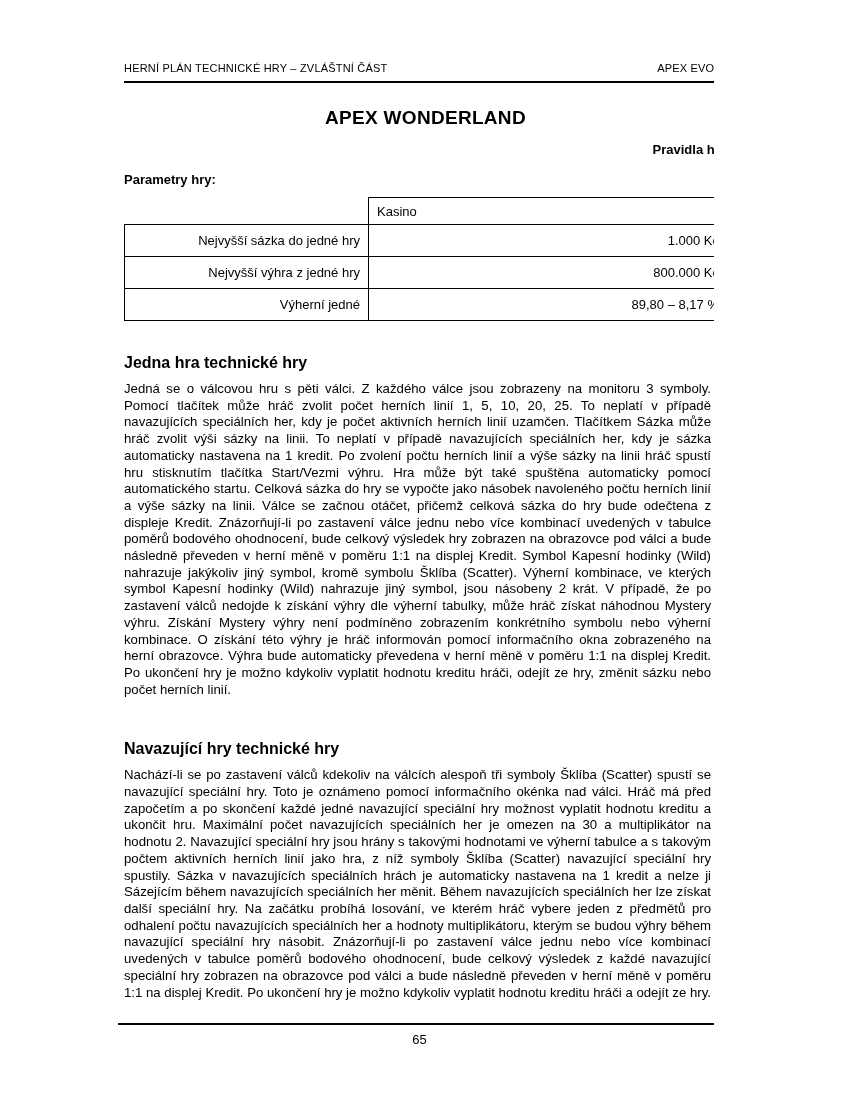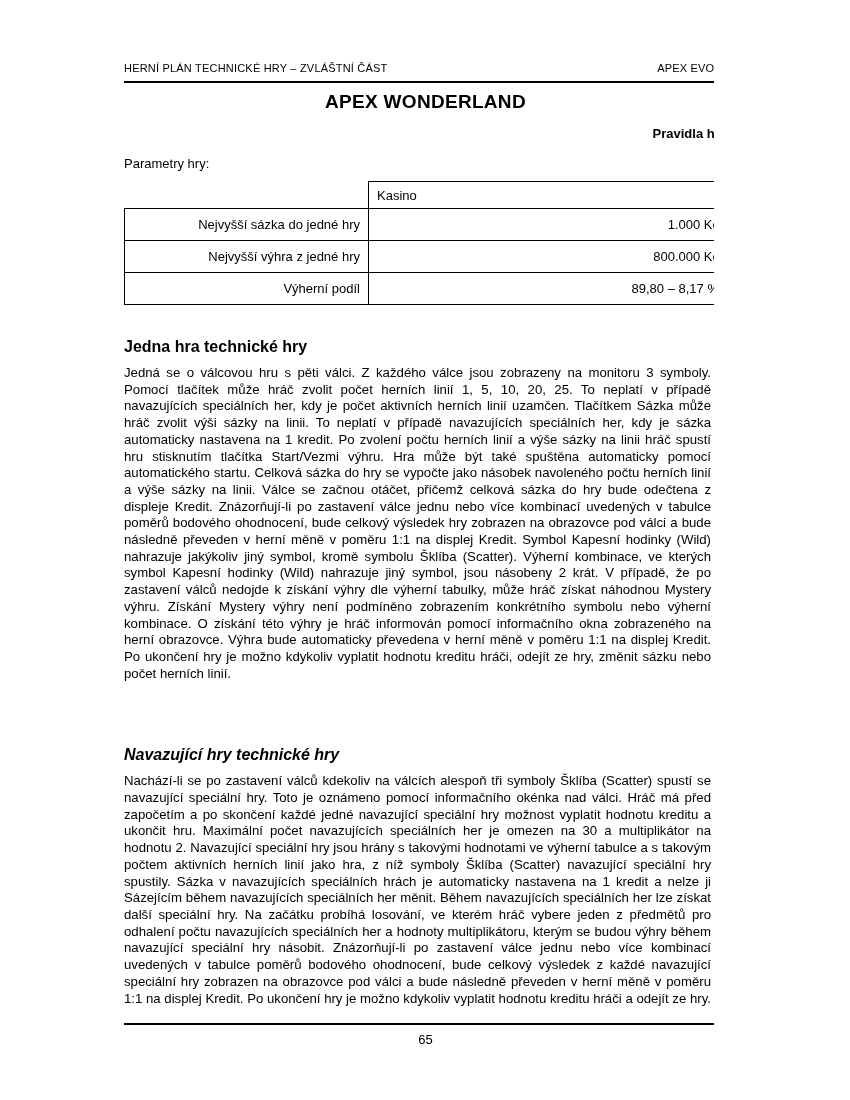--- a/index.html
+++ b/index.html
@@ -31,36 +31,36 @@
     border-bottom: 2px solid #000;
     padding-bottom: 7px;
     display: flex;
     justify-content: space-between;
     align-items: flex-end;
     font-size: 11px;
     letter-spacing: 0.2px;
   }
   
   .doc-title {
-    margin-top: 8px;
+    margin-top: 24px;
     text-align: center;
     font-size: 19px;
     font-weight: bold;
     letter-spacing: 0.3px;
   }
   .doc-subtitle {
     margin-top: 13px;
     text-align: right;
     font-size: 13px;
     font-weight: bold;
   }
   .params-label {
     margin-top: 15px;
     font-size: 13px;
-    font-weight: normal;
+    font-weight: bold;
   }
   
   table.params {
     margin-top: 10px;
     border-collapse: collapse;
     width: 603px;
     font-size: 13px;
     table-layout: fixed;
   }
   table.params td, table.params th {
@@ -78,35 +78,35 @@
   table.params tr.hdr td, table.params tr.hdr th { height: 26px; text-align: left; padding-left: 8px; }
   table.params tr.row td { height: 31px; }
   table.params td.label { text-align: right; }
   table.params td.value { text-align: right; }
   
   .section-heading {
     font-size: 16px;
     font-weight: bold;
   }
   .h-first { margin-top: 33px; }
-  .h-second { margin-top: 64px; font-style: italic; }
+  .h-second { margin-top: 42px; }
   p.body-text {
     margin: 9px 16px 0 0;
     font-size: 13.2px;
     line-height: 16.7px;
     text-align: justify;
     text-justify: inter-word;
   }
   p.closing {
     margin-top: 17px;
   }
   
   .doc-footer {
     position: absolute;
-    left: 124px;
+    left: 118px;
     top: 1023px;
     width: 603px;
     border-top: 2px solid #000;
   }
   .page-number {
     margin-top: 7px;
     text-align: center;
     font-size: 13px;
   }
 </style>
@@ -138,21 +138,21 @@
       </tr>
       <tr class="row">
         <td class="label">Nejvyšší sázka do jedné hry</td>
         <td class="value">1.000 Kč</td>
       </tr>
       <tr class="row">
         <td class="label">Nejvyšší výhra z jedné hry</td>
         <td class="value">800.000 Kč</td>
       </tr>
       <tr class="row">
-        <td class="label">Výherní podíl</td>
+        <td class="label">Výherní jedné</td>
         <td class="value">89,80 – 8,17 %</td>
       </tr>
     </tbody>
       </table>
 
     <div class="section-heading h-first">Jedna hra technické hry</div>
     <p class="body-text">Jedná se o válcovou hru s pěti válci. Z každého válce jsou zobrazeny na monitoru 3 symboly. Pomocí tlačítek může hráč zvolit počet herních linií 1, 5, 10, 20, 25. To neplatí v případě navazujících speciálních her, kdy je počet aktivních herních linií uzamčen. Tlačítkem Sázka může hráč zvolit výši sázky na linii. To neplatí v případě navazujících speciálních her, kdy je sázka automaticky nastavena na 1 kredit. Po zvolení počtu herních linií a výše sázky na linii hráč spustí hru stisknutím tlačítka Start/Vezmi výhru. Hra může být také spuštěna automaticky pomocí automatického startu. Celková sázka do hry se vypočte jako násobek navoleného počtu herních linií a výše sázky na linii. Válce se začnou otáčet, přičemž celková sázka do hry bude odečtena z displeje Kredit. Znázorňují-li po zastavení válce jednu nebo více kombinací uvedených v tabulce poměrů bodového ohodnocení, bude celkový výsledek hry zobrazen na obrazovce pod válci a bude následně převeden v herní měně v poměru 1:1 na displej Kredit. Symbol Kapesní hodinky (Wild) nahrazuje jakýkoliv jiný symbol, kromě symbolu Šklíba (Scatter). Výherní kombinace, ve kterých symbol Kapesní hodinky (Wild) nahrazuje jiný symbol, jsou násobeny 2 krát. V případě, že po zastavení válců nedojde k získání výhry dle výherní tabulky, může hráč získat náhodnou Mystery výhru. Získání Mystery výhry není podmíněno zobrazením konkrétního symbolu nebo výherní kombinace. O získání této výhry je hráč informován pomocí informačního okna zobrazeného na herní obrazovce. Výhra bude automaticky převedena v herní měně v poměru 1:1 na displej Kredit. Po ukončení hry je možno kdykoliv vyplatit hodnotu kreditu hráči, odejít ze hry, změnit sázku nebo počet herních linií.</p>
 
     <div class="section-heading h-second">Navazující hry technické hry</div>
     <p class="body-text">Nachází-li se po zastavení válců kdekoliv na válcích alespoň tři symboly Šklíba (Scatter) spustí se navazující speciální hry. Toto je oznámeno pomocí informačního okénka nad válci. Hráč má před započetím a po skončení každé jedné navazující speciální hry možnost vyplatit hodnotu kreditu a ukončit hru. Maximální počet navazujících speciálních her je omezen na 30 a multiplikátor na hodnotu 2. Navazující speciální hry jsou hrány s takovými hodnotami ve výherní tabulce a s takovým počtem aktivních herních linií jako hra, z níž symboly Šklíba (Scatter) navazující speciální hry spustily. Sázka v navazujících speciálních hrách je automaticky nastavena na 1 kredit a nelze ji Sázejícím během navazujících speciálních her měnit. Během navazujících speciálních her lze získat další speciální hry. Na začátku probíhá losování, ve kterém hráč vybere jeden z předmětů pro odhalení počtu navazujících speciálních her a hodnoty multiplikátoru, kterým se budou výhry během navazující speciální hry násobit. Znázorňují-li po zastavení válce jednu nebo více kombinací uvedených v tabulce poměrů bodového ohodnocení, bude celkový výsledek z každé navazující speciální hry zobrazen na obrazovce pod válci a bude následně převeden v herní měně v poměru 1:1 na displej Kredit. Po ukončení hry je možno kdykoliv vyplatit hodnotu kreditu hráči a odejít ze hry.</p>

